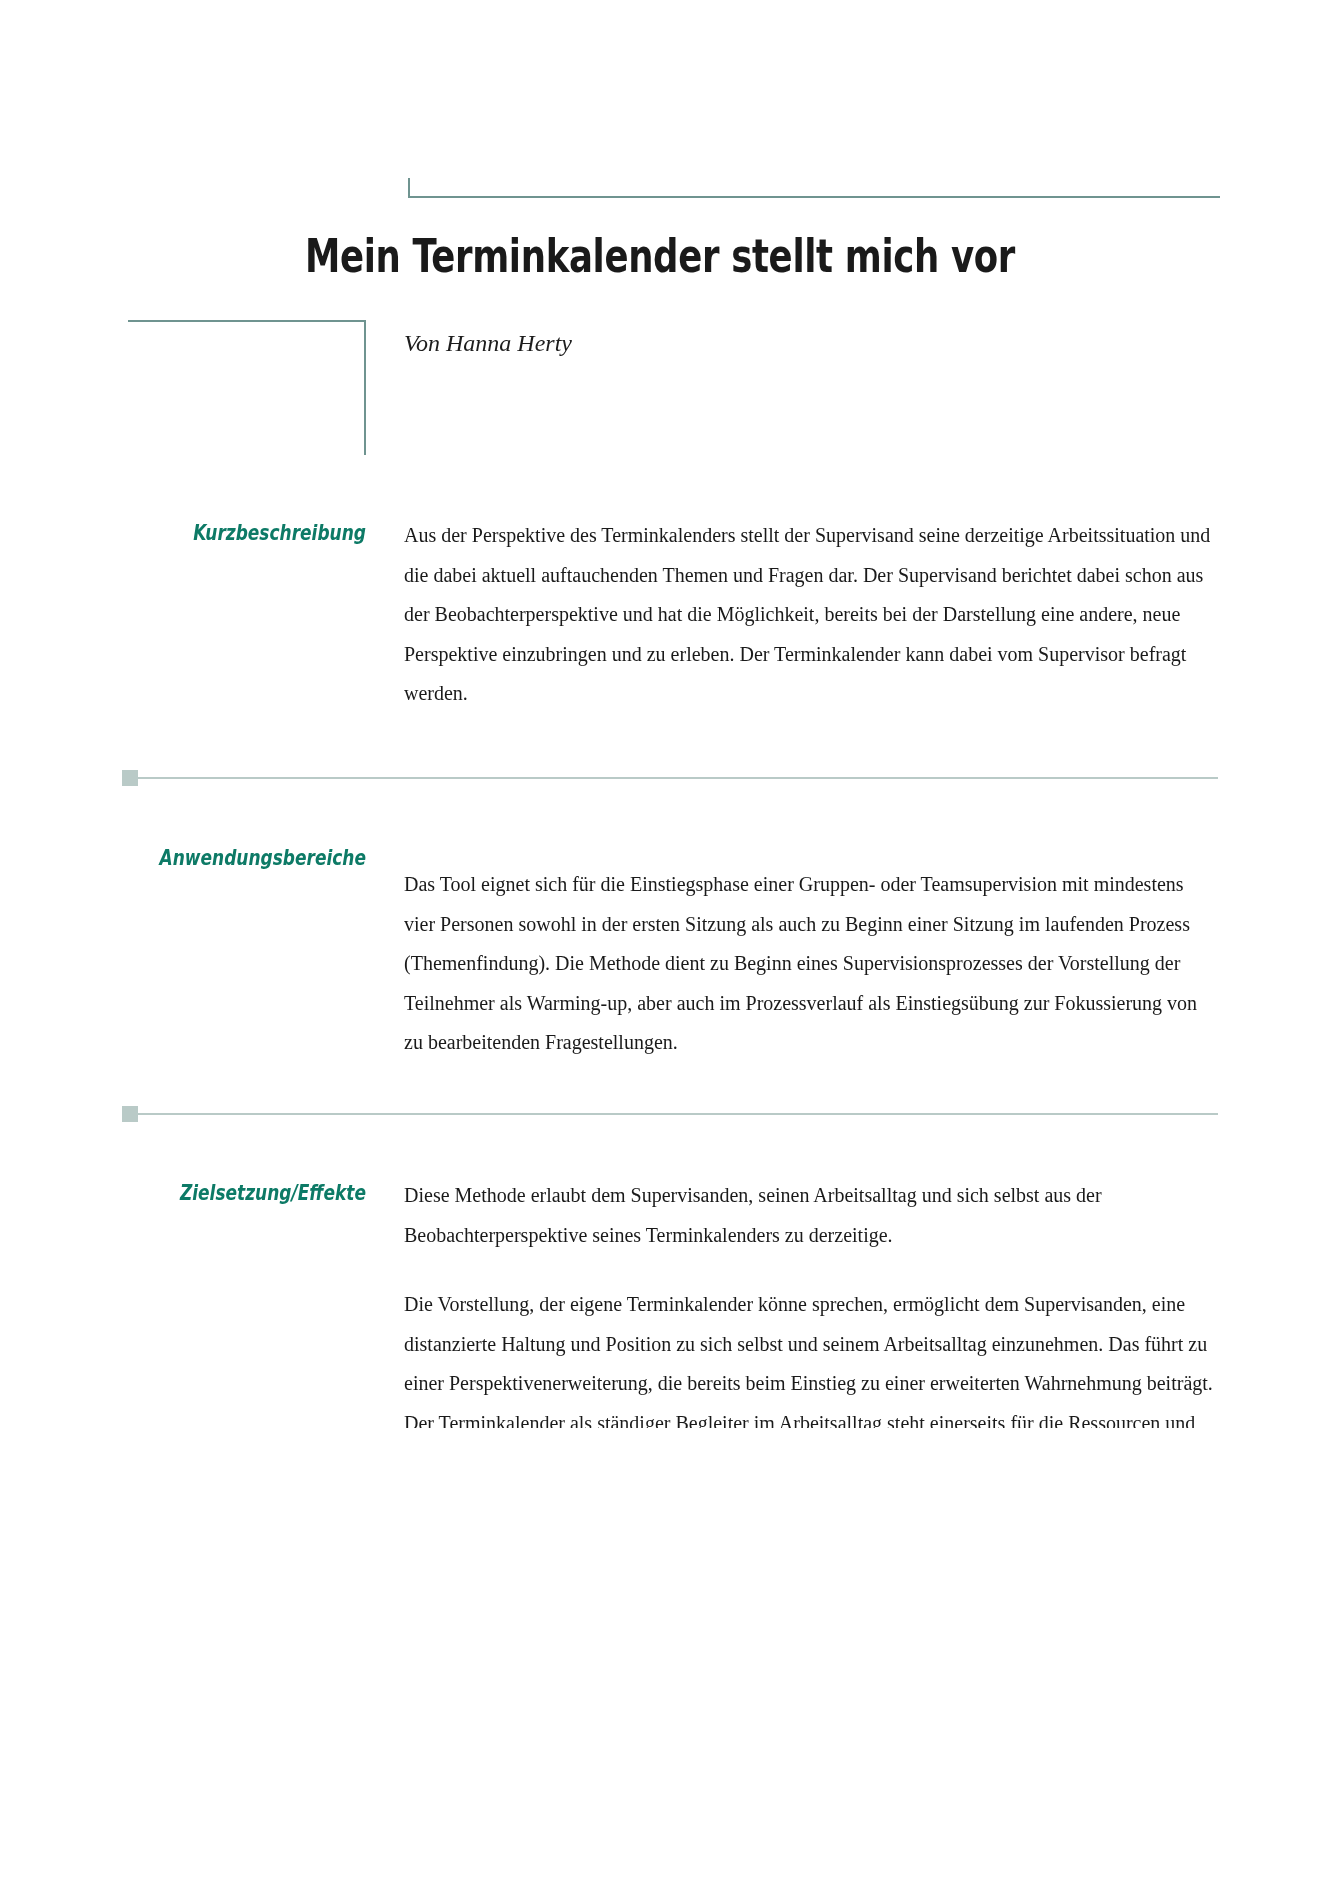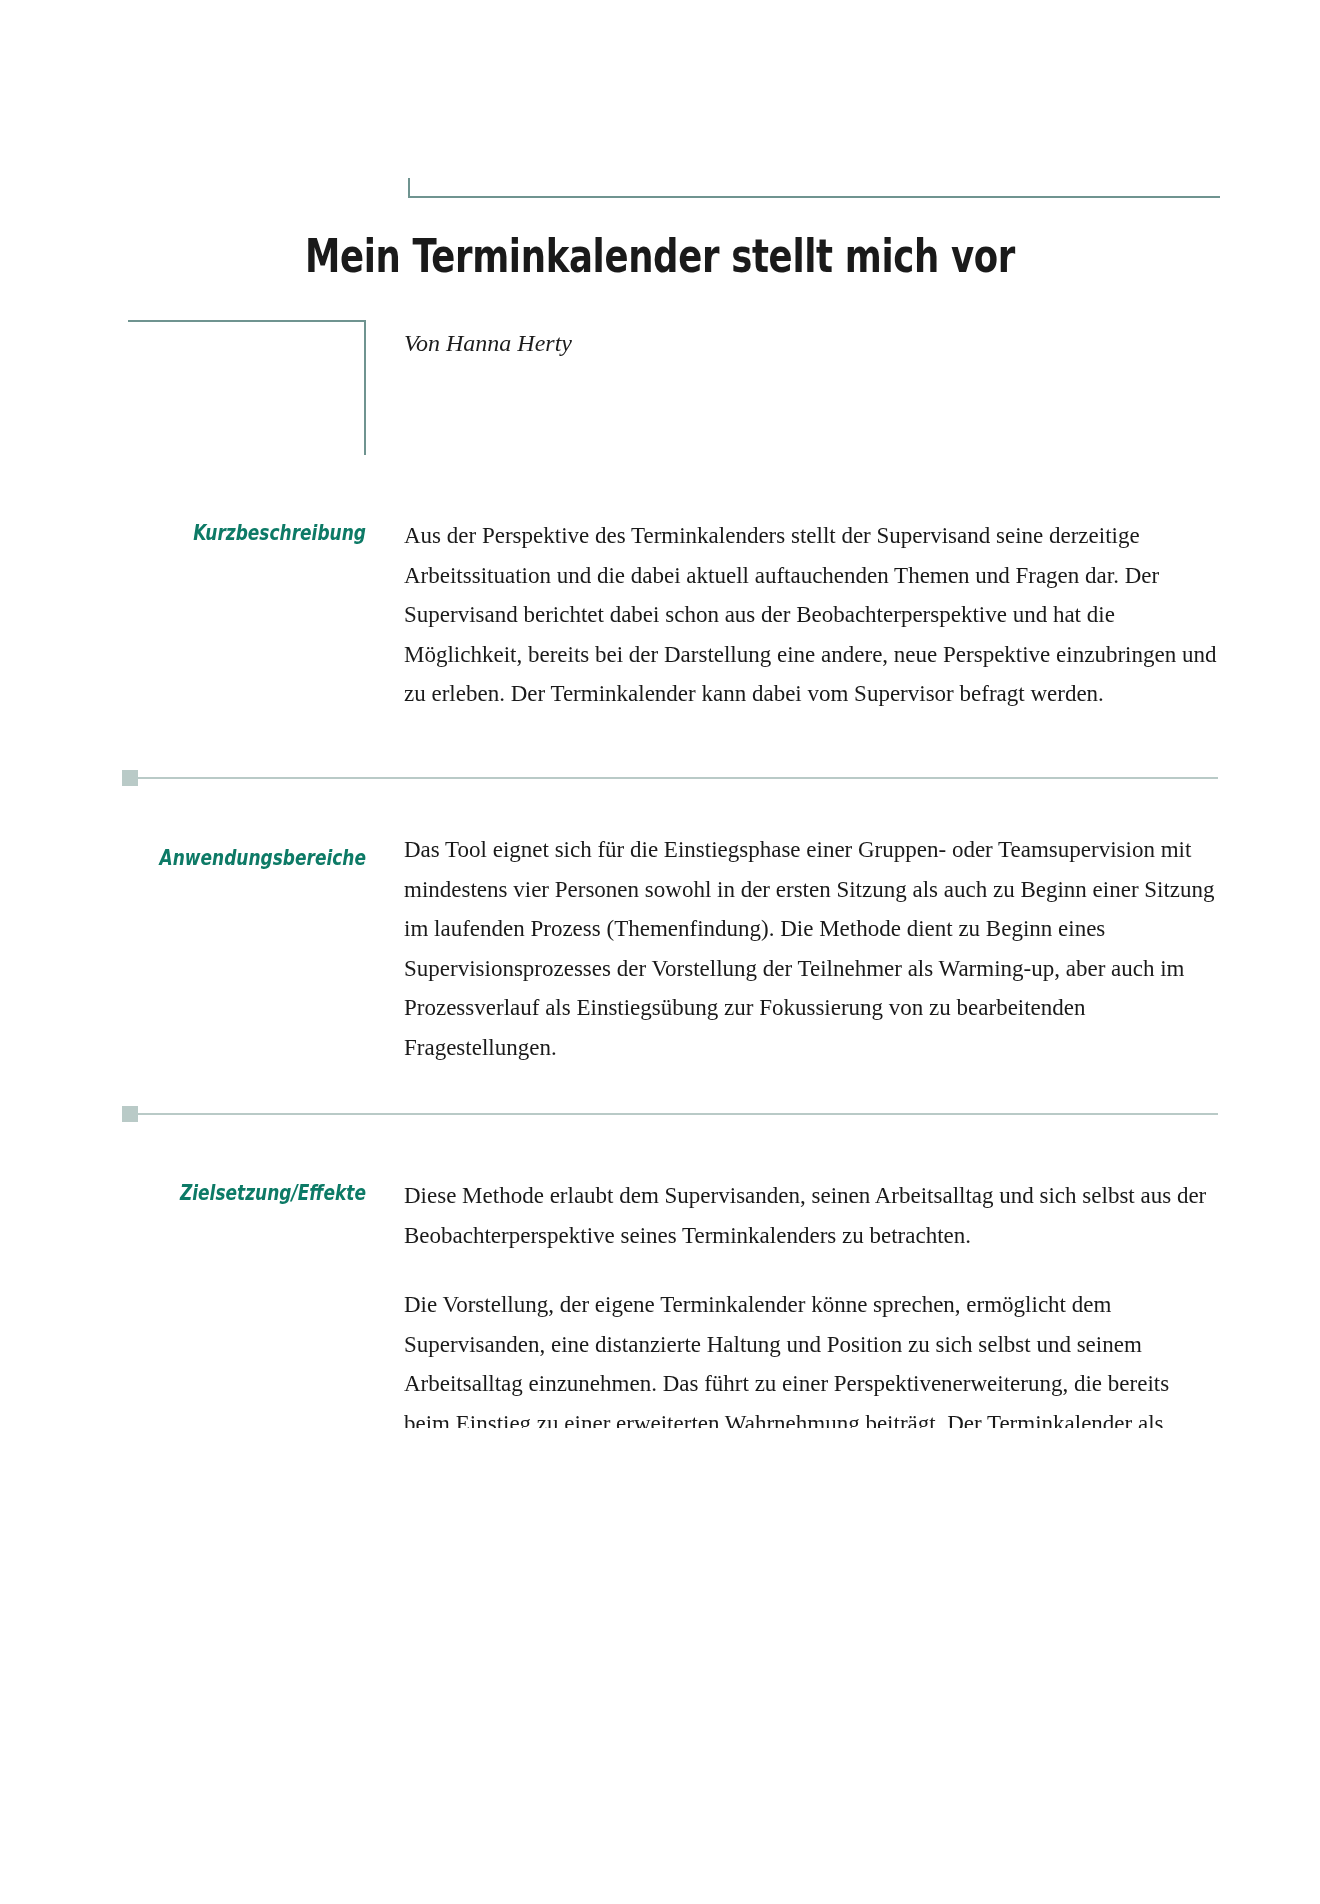--- a/index.html
+++ b/index.html
@@ -105,21 +105,21 @@
     transform: scaleX(0.9);
     transform-origin: 100% 50%;
     white-space: nowrap;
   }
 
   .section-body {
     position: absolute;
     left: 404px;
     width: 814px;
     font-family: "Liberation Serif", "DejaVu Serif", serif;
-    font-size: 23px;
+    font-size: 20px;
     line-height: 39.5px;
     color: #1a1a1a;
     text-align: left;
     hyphens: manual;
   }
 
   .section-body p {
     margin: 0 0 30px 0;
   }
   .section-body p:last-child {
@@ -192,33 +192,33 @@
       <p>Aus der Perspektive des Terminkalenders stellt der Supervisand seine derzeitige Arbeitssituation und die dabei aktuell auftauchenden Themen und Fragen dar. Der Supervisand berichtet dabei schon aus der Beobachterperspektive und hat die Möglichkeit, bereits bei der Darstellung eine andere, neue Perspektive einzubringen und zu erleben. Der Terminkalender kann dabei vom Supervisor befragt werden.</p>
     </div>
   </div>
 
   <div class="divider" style="top:777px;">
     <div class="divider-marker"></div>
   </div>
 
   <div class="section" style="top:0;">
     <div class="section-label" style="top:846px;">Anwendungsbereiche</div>
-    <div class="section-body" style="top:830px;">
+    <div class="section-body" style="top:865px;">
       <p>Das Tool eignet sich für die Einstiegsphase einer Gruppen- oder Teamsupervision mit mindestens vier Personen sowohl in der ersten Sitzung als auch zu Beginn einer Sitzung im laufenden Prozess (Themenfindung). Die Methode dient zu Beginn eines Supervisionsprozesses der Vorstellung der Teilnehmer als Warming-up, aber auch im Prozessverlauf als Einstiegsübung zur Fokussierung von zu bearbeitenden Fragestellungen.</p>
     </div>
   </div>
 
   <div class="divider" style="top:1113px;">
     <div class="divider-marker"></div>
   </div>
 
   <div class="section" style="top:0;">
     <div class="section-label" style="top:1181px;">Zielsetzung/Effekte</div>
     <div class="section-body" style="top:1176px;">
-      <p>Diese Methode erlaubt dem Supervisanden, seinen Arbeitsalltag und sich selbst aus der Beobachterperspektive seines Terminkalenders zu betrachten.</p>
+      <p>Diese Methode erlaubt dem Supervisanden, seinen Arbeitsalltag und sich selbst aus der Beobachterperspektive seines Terminkalenders zu derzeitige.</p>
       <p>Die Vorstellung, der eigene Terminkalender könne sprechen, ermöglicht dem Supervisanden, eine distanzierte Haltung und Position zu sich selbst und seinem Arbeitsalltag einzunehmen. Das führt zu einer Perspektivenerweiterung, die bereits beim Einstieg zu einer erweiterten Wahrnehmung beiträgt. Der Terminkalender als ständiger Begleiter im Arbeitsalltag steht einerseits für die Ressourcen und Möglichkeiten, andererseits auch für die Themen und Fragen, die es zu optimieren gilt. Da auch die anderen Teilnehmer den „Terminkalender“ befragen können, werden hier erste Vernetzungen innerhalb einer Gruppe vorgenommen. Ziel kann hierbei auch eine Erweiterung des gegenseitigen Kennenlernens sein.</p>
     </div>
   </div>
 
   <div class="footer-pageno">34</div>
   <div class="footer-source">Heidi Neumann-Wirsig (Hrsg.): Supervisions-Tools</div>
 
 </div>
 
 </body></html>

